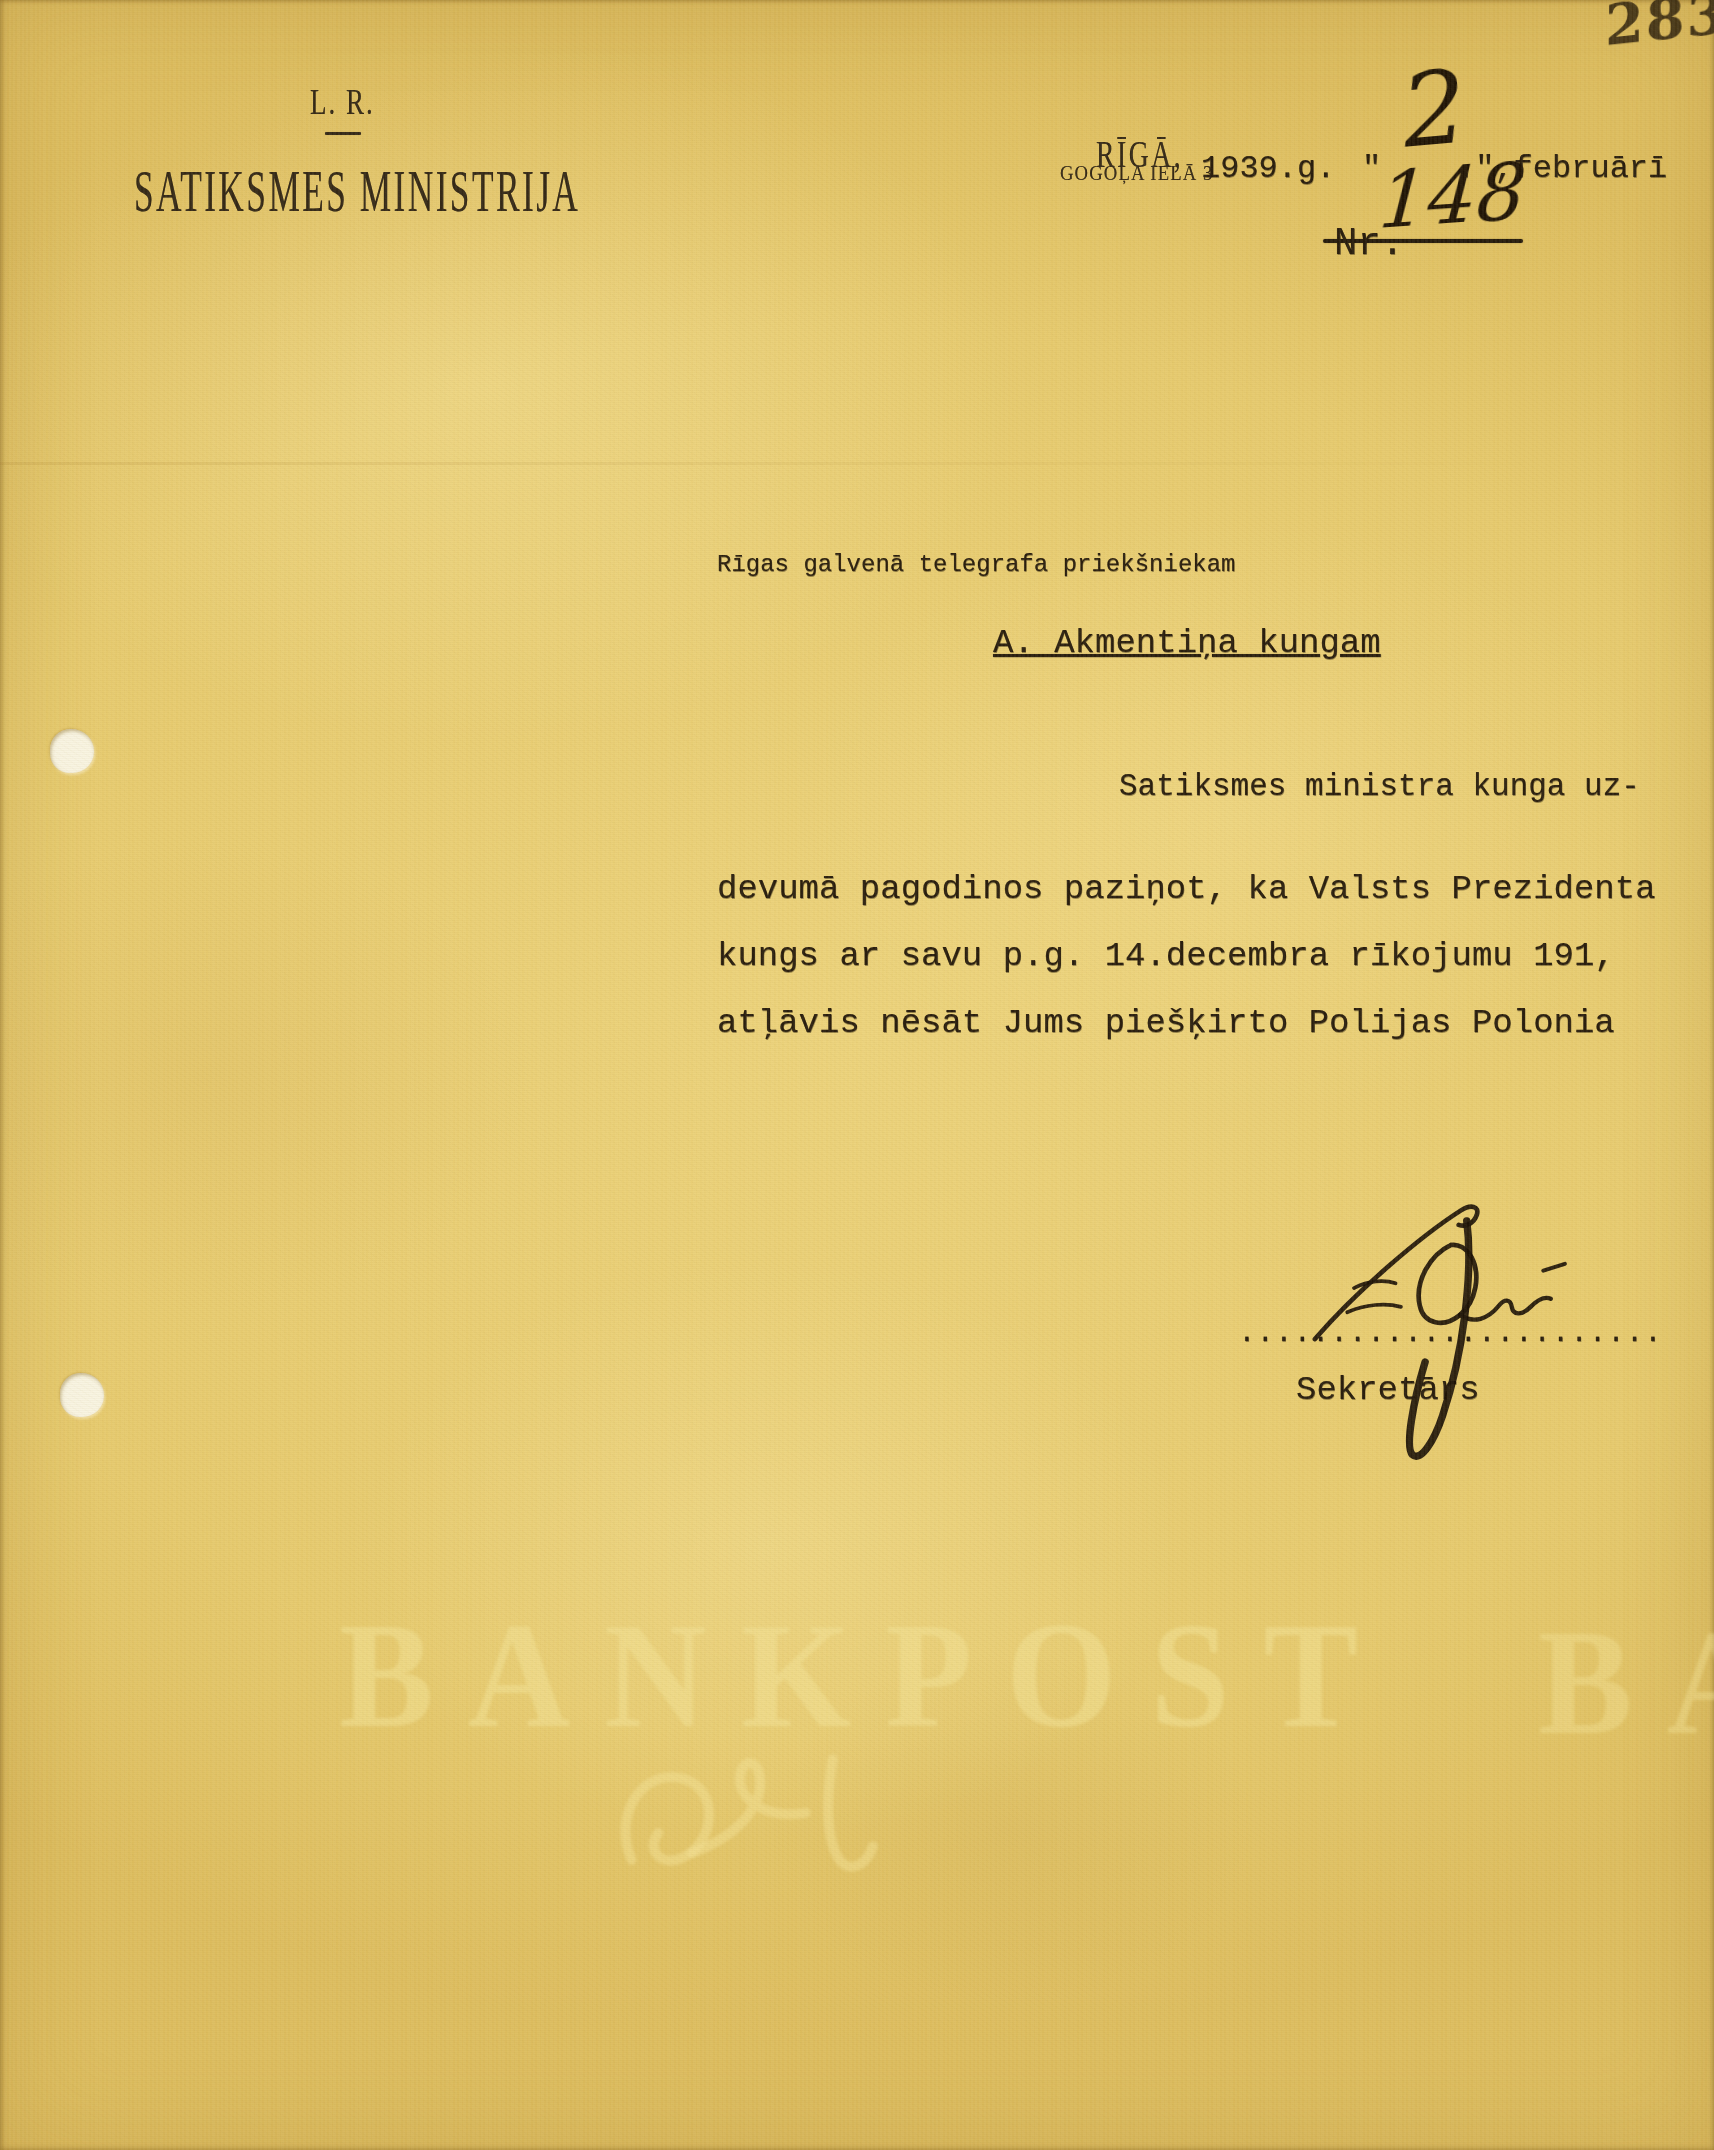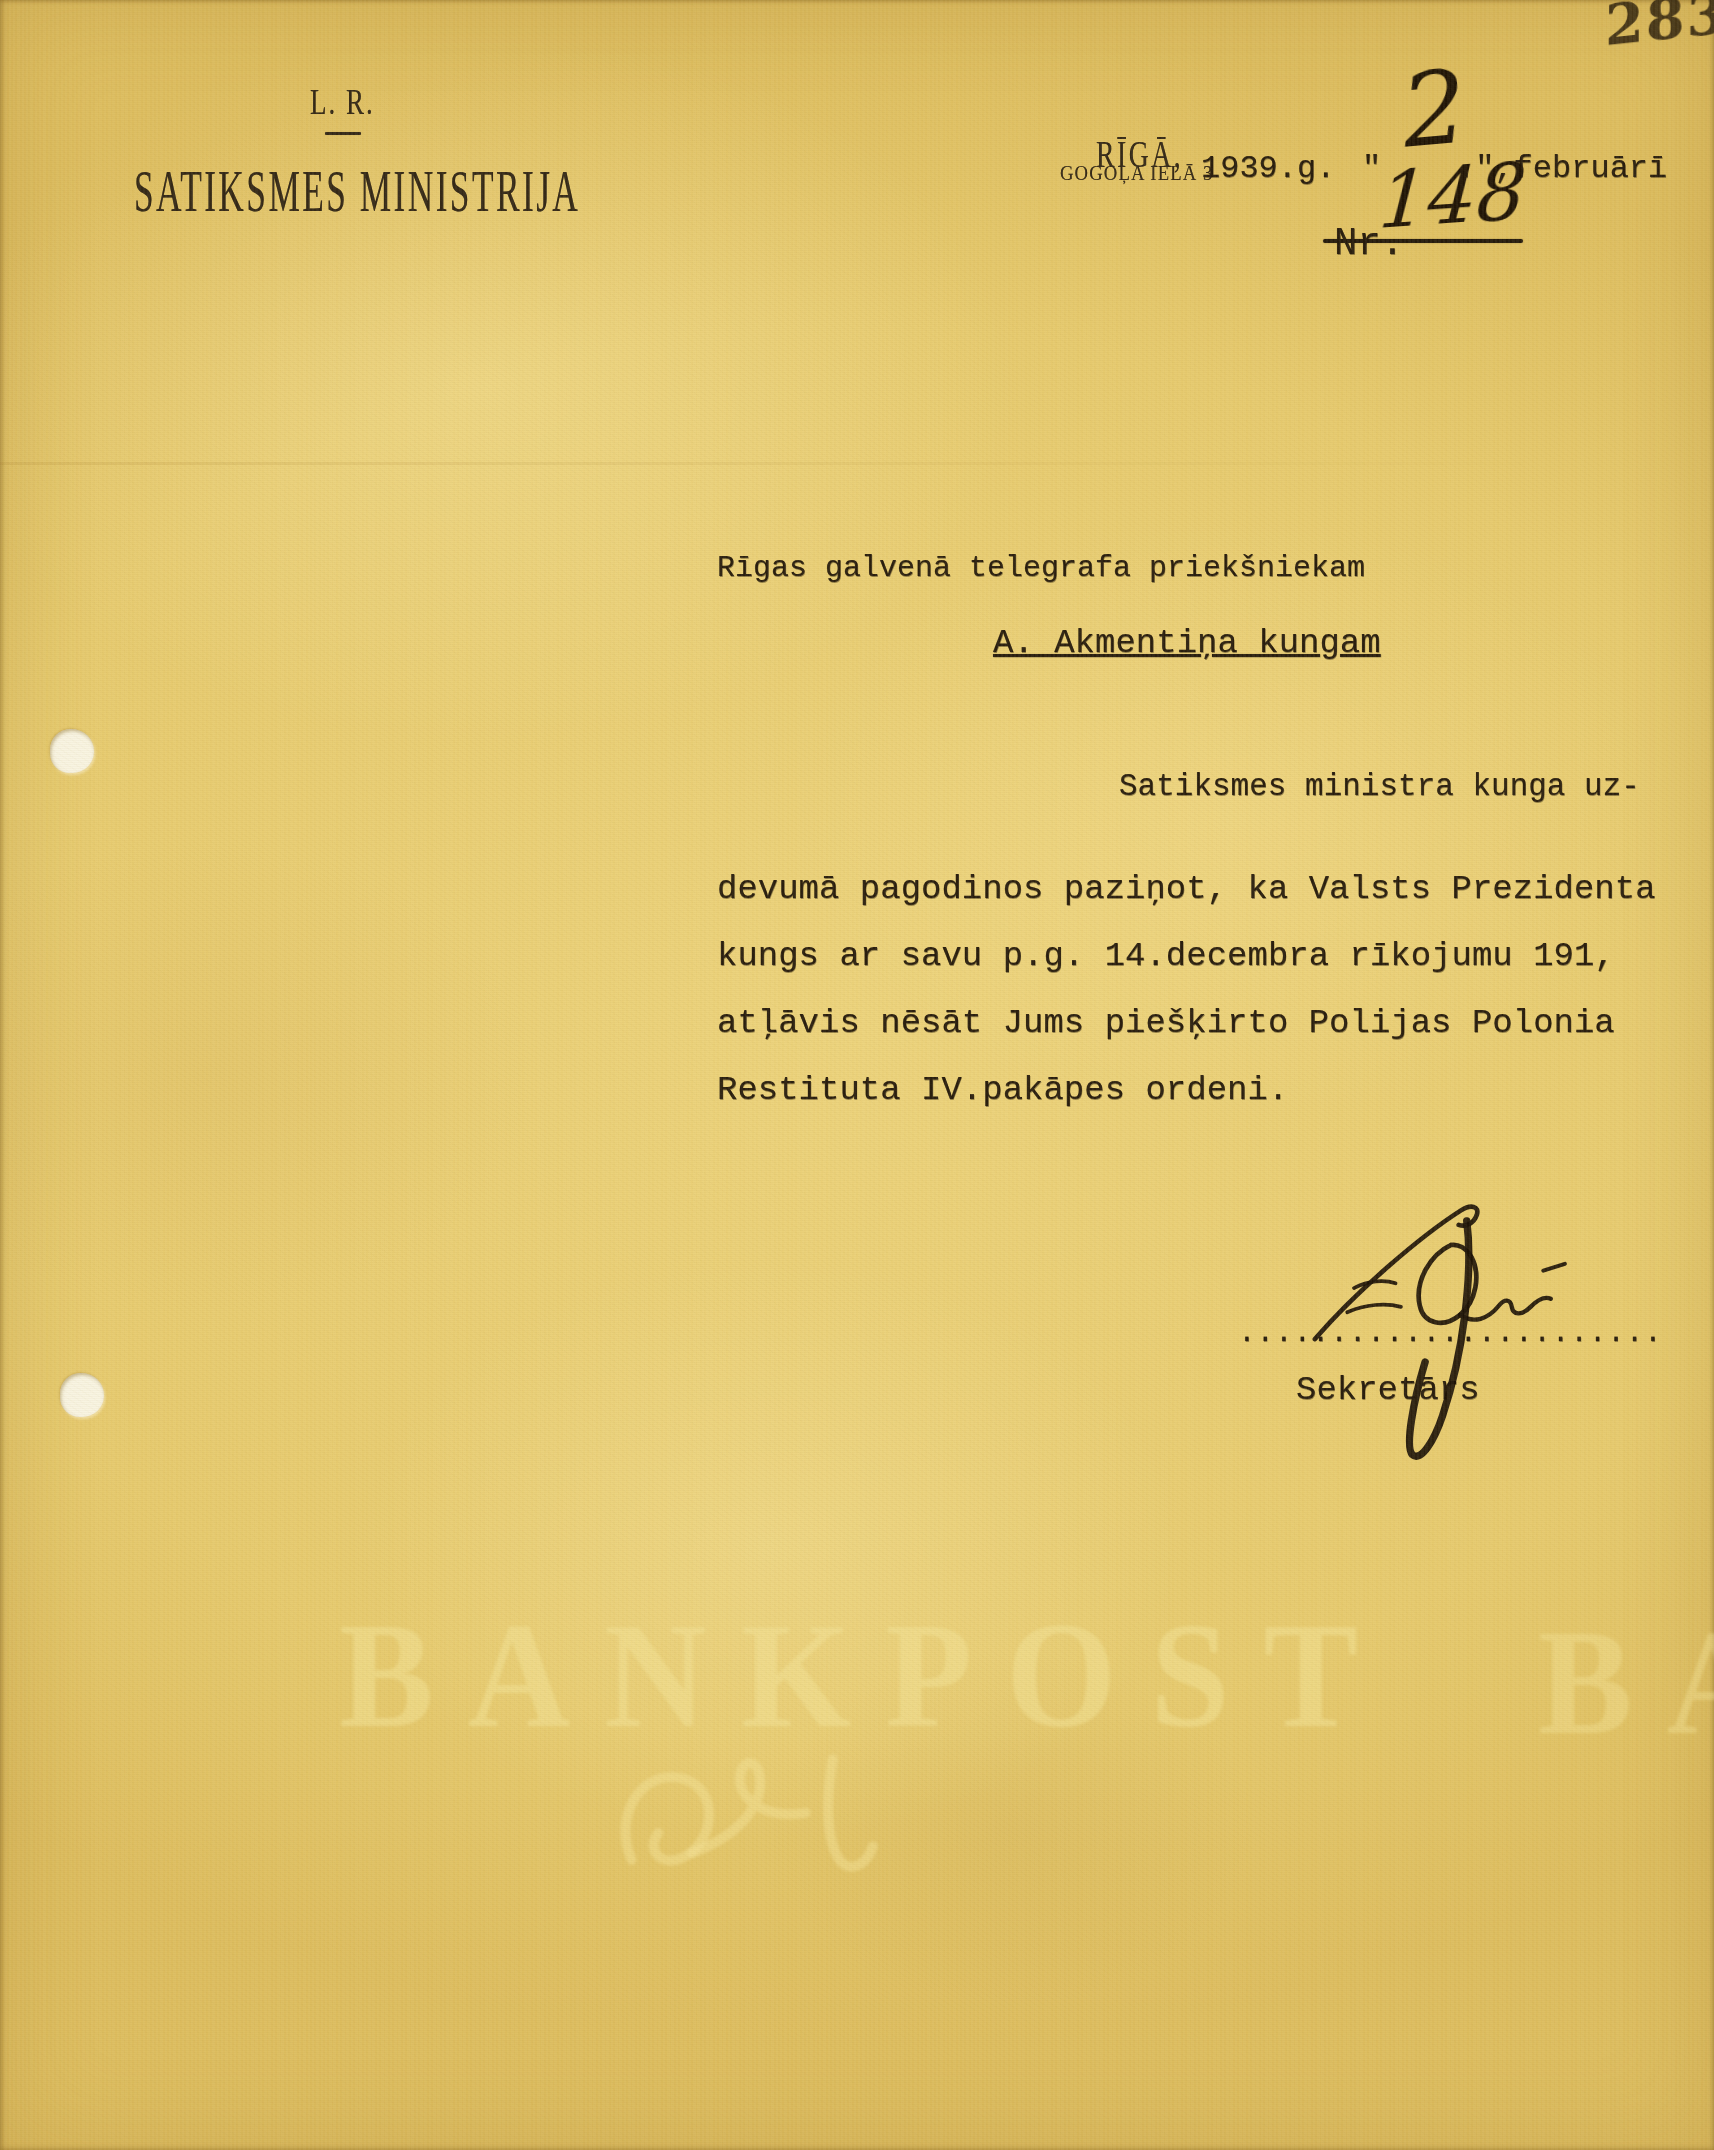--- a/index.html
+++ b/index.html
@@ -122,28 +122,27 @@
   <div class="abs printed" style="left:1060px;top:160px;font-size:22px;letter-spacing:1.3px;transform:scale(.85,1);transform-origin:left top;">GOGOĻA IELĀ 3</div>
   <div class="abs typed" style="left:1201px;top:125px;font-size:32px;">1939.g.</div>
   <div class="abs typed" style="left:1362px;top:125px;font-size:32px;">"</div>
   <div class="abs hand" style="left:1398px;top:62px;font-size:101px;transform:rotate(-5deg);transform-origin:left top;">2</div>
   <div class="abs typed" style="left:1456px;top:125px;font-size:32px;">.",februārī</div>
 
   <div class="abs typed" style="left:1334px;top:197px;font-size:39px;font-family:Liberation Mono, monospace;">Nr.</div>
   <div class="abs hand" style="left:1382px;top:163px;font-size:77px;transform:rotate(-4deg) skewX(-8deg);transform-origin:left top;">148</div>
   <div class="underline-ink" style="left:1323px;top:239px;width:200px;height:4px;"></div>
 
-  <div class="abs typed" style="left:717px;top:525px;font-size:30px;">Rīgas galvenā telegrafa priekšniekam</div>
+  <div class="abs typed" style="left:717px;top:525px;font-size:24px;">Rīgas galvenā telegrafa priekšniekam</div>
   <div class="abs typed" style="left:993px;top:598px;font-size:34px;text-decoration:underline;">A. Akmentiņa kungam</div>
 
   <div class="abs typed" style="left:1119px;top:743px;font-size:31px;">Satiksmes ministra kunga uz-</div>
   <div class="abs typed" style="left:717px;top:844px;font-size:34px;text-align:center;">devumā pagodinos paziņot, ka Valsts Prezidenta</div>
   <div class="abs typed" style="left:717px;top:911px;font-size:34px;">kungs ar savu p.g. 14.decembra rīkojumu 191,</div>
   <div class="abs typed" style="left:717px;top:978px;font-size:34px;">atļāvis nēsāt Jums piešķirto Polijas Polonia</div>
-  <div class="abs typed" style="left:717px;top:1045px;font-size:34px;">Restituta IV.pakāpes ordeni.</div>
 
   <div class="abs typed" style="left:1238px;top:1291px;font-size:29.6px;letter-spacing:0.7px;">.......................</div>
   <div class="abs typed" style="left:1296px;top:1345px;font-size:34px;">Sekretārs</div>
 
   <svg style="position:absolute;left:1276px;top:1179px;filter:blur(0.3px);" width="309" height="296" viewBox="0 0 460 440">
     <g fill="none" stroke="#1b1106" stroke-opacity=".92" stroke-linecap="round" stroke-linejoin="round">
       <path stroke-width="7" d="M 58 238 C 118 168, 216 84, 276 46 C 290 37, 303 40, 299 53 C 295 65, 283 72, 272 68"></path>
       <path stroke-width="5.5" d="M 116 162 C 138 151, 161 149, 178 155"></path>
       <path stroke-width="5.5" d="M 106 198 C 133 186, 164 184, 186 190"></path>
       <path stroke-width="7" d="M 260 98 C 230 112, 206 152, 214 188 C 220 216, 250 222, 274 202 C 298 182, 305 142, 291 116 C 283 102, 271 96, 260 98"></path>

